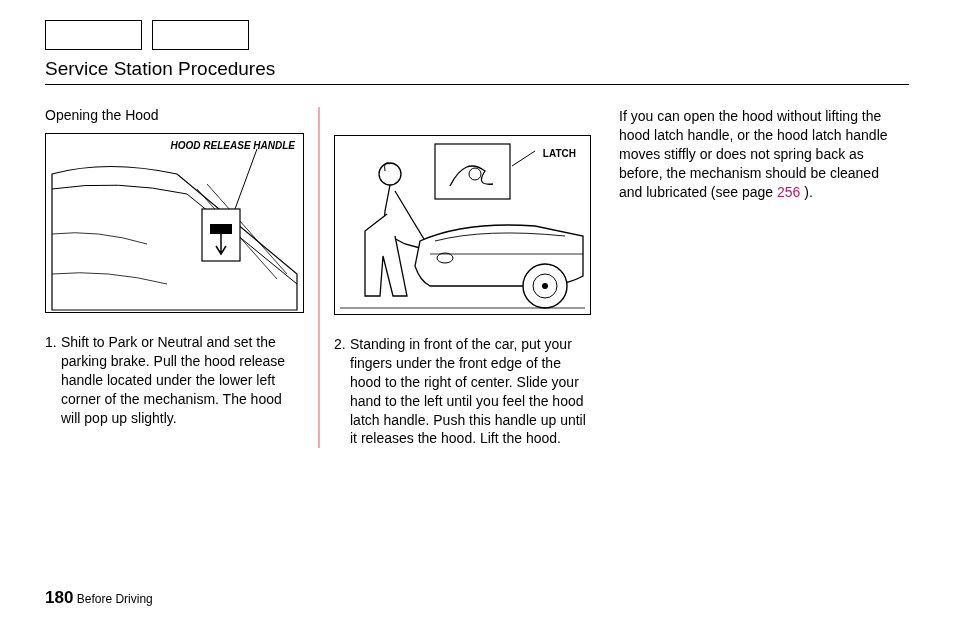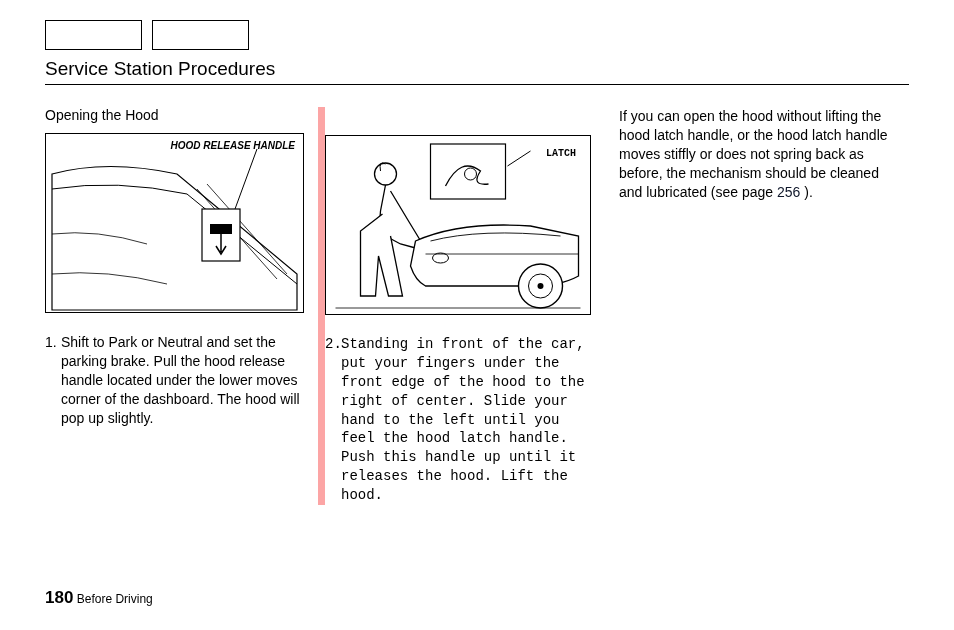--- a/index.html
+++ b/index.html
@@ -44,24 +44,23 @@
     gap: 0;
     position: relative;
   }
   .col {
     width: 273px;
     padding-right: 14px;
     box-sizing: border-box;
     position: relative;
   }
   .col.middle {
-    border-left: 7px solid #fca5a5;
-    padding-left: 0;
+    border-left: 2px solid #fca5a5;
+    padding-left: 14px;
     width: 287px;
-    font-family: Liberation Mono, monospace;
   }
   .col.right {
     padding-left: 14px;
     width: 300px;
   }
   .section-heading {
     font-size: 14px;
     font-weight: normal;
     margin: 0 0 10px 0;
   }
@@ -86,21 +85,21 @@
   .step-number {
     width: 16px;
     flex-shrink: 0;
   }
   .body-text {
     font-size: 14px;
     line-height: 1.35;
     margin: 0;
   }
   .link {
-    color: #0f172a;
+    color: #be185d;
     text-decoration: none;
   }
   .footer {
     position: absolute;
     bottom: 22px;
     left: 45px;
     font-size: 12px;
   }
   .footer .page-num {
     font-size: 17px;
@@ -146,21 +145,21 @@
 
           <path d="M 210 15 L 188 75" fill="none" stroke="#000" stroke-width="1"></path>
 
           <path d="M 5 100 Q 50 95 100 110" fill="none" stroke="#000" stroke-width="0.8"></path>
           <path d="M 5 140 Q 60 135 120 150" fill="none" stroke="#000" stroke-width="0.8"></path>
         </svg>
       </div>
 
       <div class="step-text">
         <span class="step-number">1.</span>
-        <span>Shift to Park or Neutral and set the parking brake. Pull the hood release handle located under the lower moves corner of the dashboard. The hood will pop up slightly.</span>
+        <span>Shift to Park or Neutral and set the parking brake. Pull the hood release handle located under the lower left corner of the mechanism. The hood will pop up slightly.</span>
       </div>
     </div>
 
     <div class="col middle">
       <div class="figure-box" style="margin-top:28px;">
         <span class="figure-label" style="top:12px; right:14px;">LATCH</span>
         <svg width="100%" height="100%" viewBox="0 0 255 178">
 
           <rect x="100" y="8" width="75" height="55" fill="#fff" stroke="#000" stroke-width="1.2"></rect>
           <path d="M 115 50 Q 130 20 150 35 Q 140 50 158 48" fill="none" stroke="#000" stroke-width="1.3"></path>

